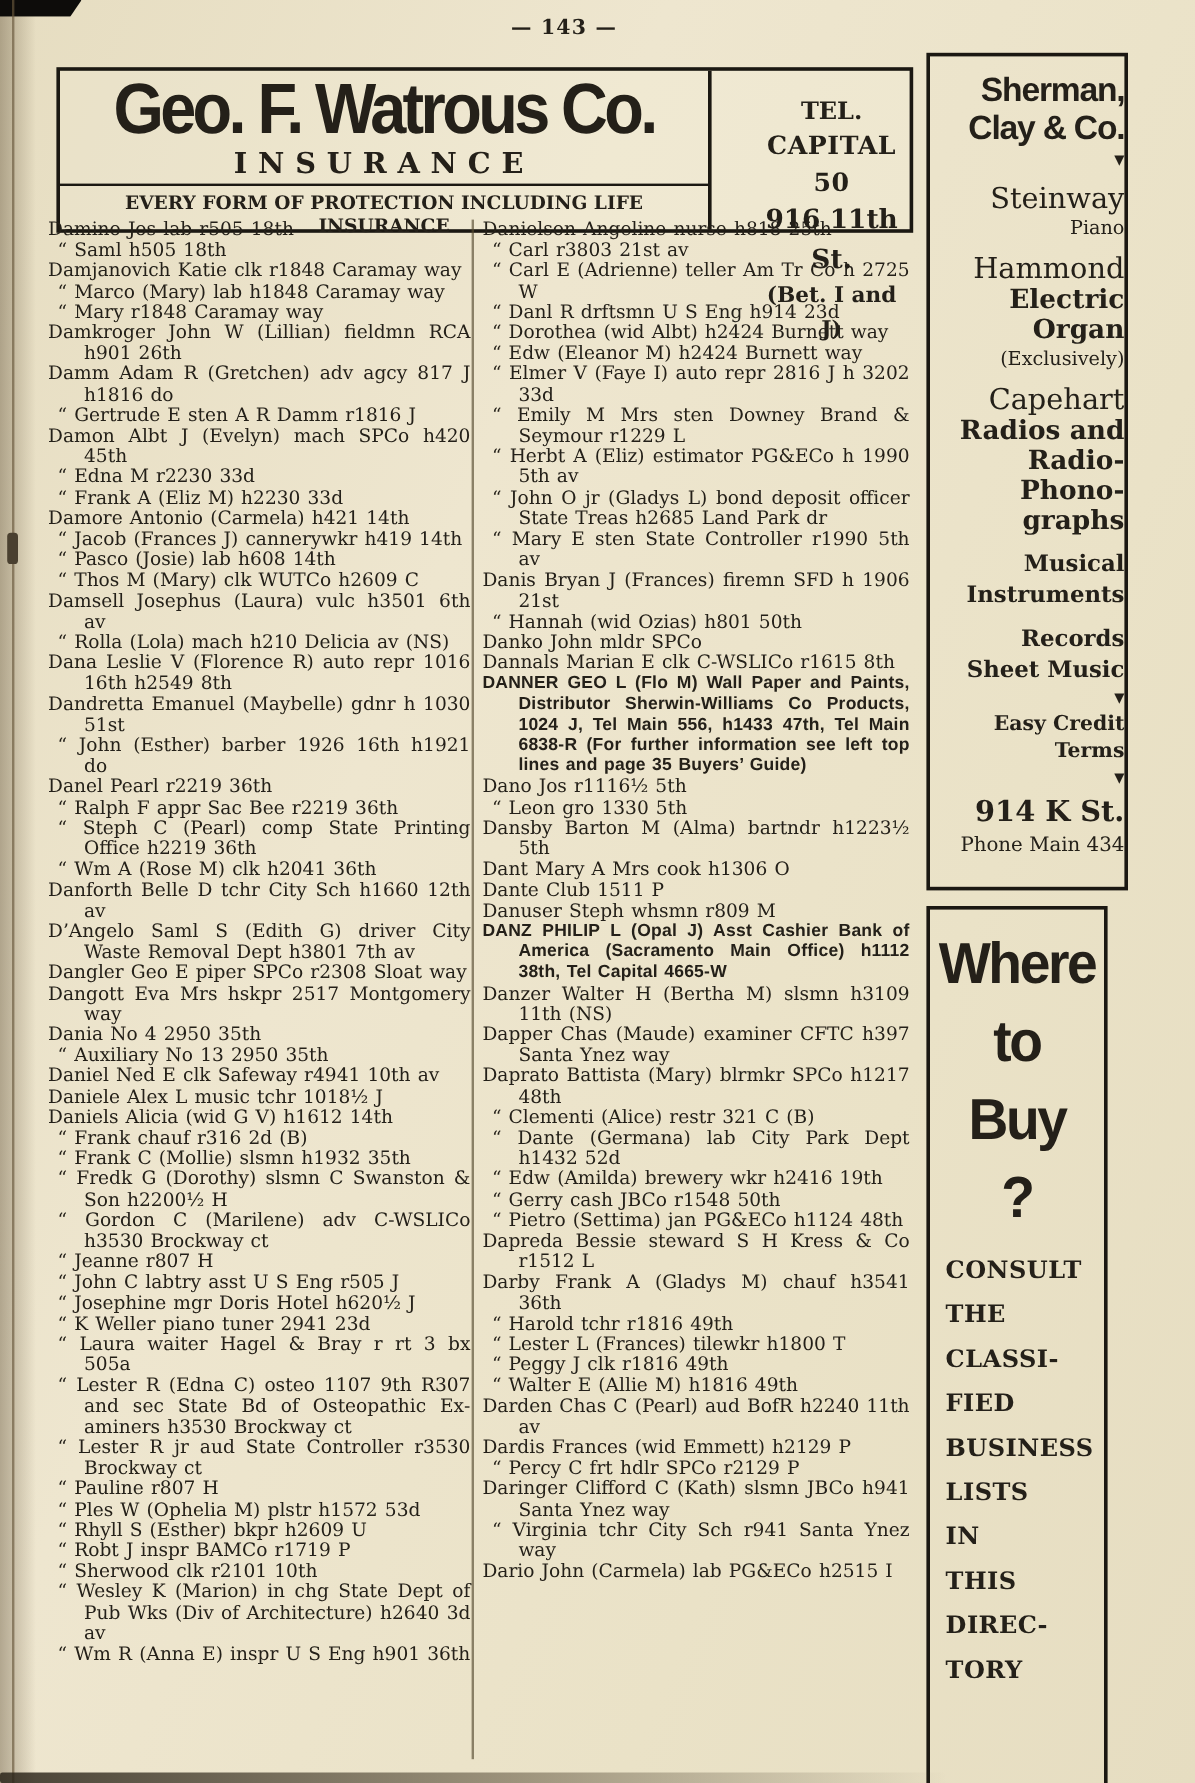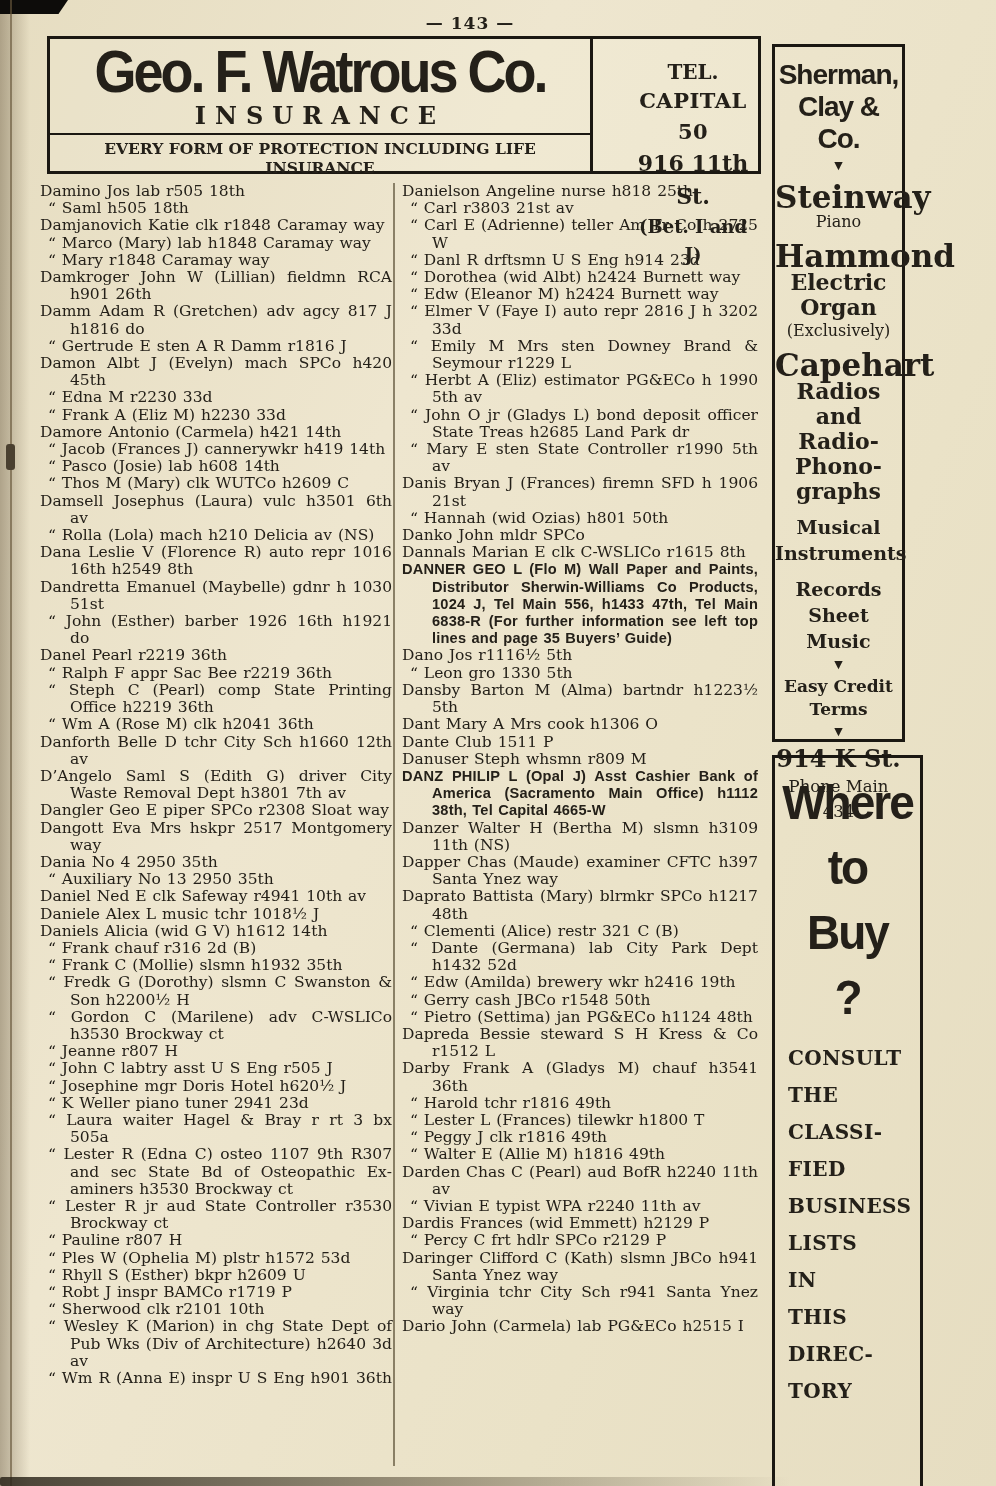--- a/index.html
+++ b/index.html
@@ -15,42 +15,42 @@
     clip-path:polygon(0 0,100% 0,86% 100%,0 100%); }
   .crease { position:absolute; left:10px; top:0; width:2px; height:1486px; background:rgba(104,88,60,0.65); }
   .crease-notch { position:absolute; left:6px; top:444px; width:9px; height:26px; background:#4a4030; border-radius:3px; }
   .bottom-edge { position:absolute; left:0; top:1477px; width:790px; height:9px; border-radius:2px;
     background:linear-gradient(to right, rgba(43,37,26,0.85), rgba(94,83,62,0.55) 55%, rgba(94,83,62,0)); }
 
   .page-number { position:absolute; top:13px; left:0; width:940px; text-align:center;
     font-size:17px; font-weight:bold; letter-spacing:1px; }
 
   
-  .watrous-box { position:absolute; left:47px; top:36px; width:708px; height:132px;
+  .watrous-box { position:absolute; left:47px; top:56px; width:708px; height:132px;
     border:3px solid #1b1812; display:flex; box-sizing:content-box; background:rgba(255,252,240,0.12);gap:35px; }
   .w-left { width:540px; border-right:3px solid #1b1812; display:flex; flex-direction:column; align-items:center; }
   .w-company { font-family:"Liberation Sans", sans-serif; font-weight:bold; font-size:54px;
     letter-spacing:-3px; line-height:58px; margin-top:3px; transform:scaleY(1.10); white-space:nowrap; }
   .w-insurance { font-size:24px; font-weight:bold; letter-spacing:9px; line-height:31px; }
   .w-tagline { border-top:2px solid #1b1812; width:100%; text-align:center; font-size:15.5px;
     font-weight:bold; padding-top:4px; margin-top:2px; flex:1; }
   .w-right { flex:1; text-align:center; font-weight:bold; padding-top:21px; }
   .w-tel1 { font-size:20px; line-height:25px; }
   .w-tel2 { font-size:21px; line-height:31px; letter-spacing:0.5px; }
   .w-addr { font-size:22px; line-height:33px; }
   .w-note { font-size:18px; line-height:28px; }
 
   
-  .sherman-box { position:absolute; left:772px; top:44px; width:133px; height:698px;
-    border:3px solid #1b1812; box-sizing:border-box; text-align:center; }
+  .sherman-box { position:absolute; left:772px; top:44px; width:168px; height:698px;
+    border:3px solid #1b1812; box-sizing:border-box; text-align:right; }
   .s-top   { margin-top:12px; }
   .s-brand { font-family:"Liberation Sans", sans-serif; font-weight:bold; font-size:28px;
              line-height:32px; letter-spacing:-1px; }
   .s-arrow { font-size:11px; line-height:15px; margin:3px 0; }
-  .s-big   { font-weight:bold; font-size:31px; line-height:28px; }
+  .s-big   { font-weight:normal; font-size:24px; line-height:28px; }
   .s-gap   { margin-top:10px; }
   .s-small { font-size:16px; line-height:21px; }
   .s-med   { font-weight:bold; font-size:22px; line-height:25px; }
   .s-med2  { font-weight:bold; font-size:19px; line-height:26px; }
   .s-small2{ font-weight:bold; font-size:17px; line-height:23px; }
   .s-addr  { font-weight:bold; font-size:24px; line-height:31px; margin-top:4px; }
   .s-phone { font-size:16.5px; line-height:25px; }
 
   
   .where-box { position:absolute; left:772px; top:755px; width:151px; height:846px;
@@ -232,21 +232,20 @@
       <div class="entry d">“ Edw (Amilda) brewery wkr h2416 19th</div>
       <div class="entry d">“ Gerry cash JBCo r1548 50th</div>
       <div class="entry d">“ Pietro (Settima) jan PG&amp;ECo h1124 48th</div>
       <div class="entry">Dapreda Bessie steward S H Kress &amp; Co r1512 L</div>
       <div class="entry">Darby Frank A (Gladys M) chauf h3541 36th</div>
       <div class="entry d">“ Harold tchr r1816 49th</div>
       <div class="entry d">“ Lester L (Frances) tilewkr h1800 T</div>
       <div class="entry d">“ Peggy J clk r1816 49th</div>
       <div class="entry d">“ Walter E (Allie M) h1816 49th</div>
       <div class="entry">Darden Chas C (Pearl) aud BofR h2240 11th av</div>
-      <div class="entry d">“ Vivian E typist WPA r2240 11th av</div>
       <div class="entry">Dardis Frances (wid Emmett) h2129 P</div>
       <div class="entry d">“ Percy C frt hdlr SPCo r2129 P</div>
       <div class="entry">Daringer Clifford C (Kath) slsmn JBCo h941 Santa Ynez way</div>
       <div class="entry d">“ Virginia tchr City Sch r941 Santa Ynez way</div>
       <div class="entry">Dario John (Carmela) lab PG&amp;ECo h2515 I</div>
     </div>
 
   <div class="bottom-edge"></div>
 </div>
 

